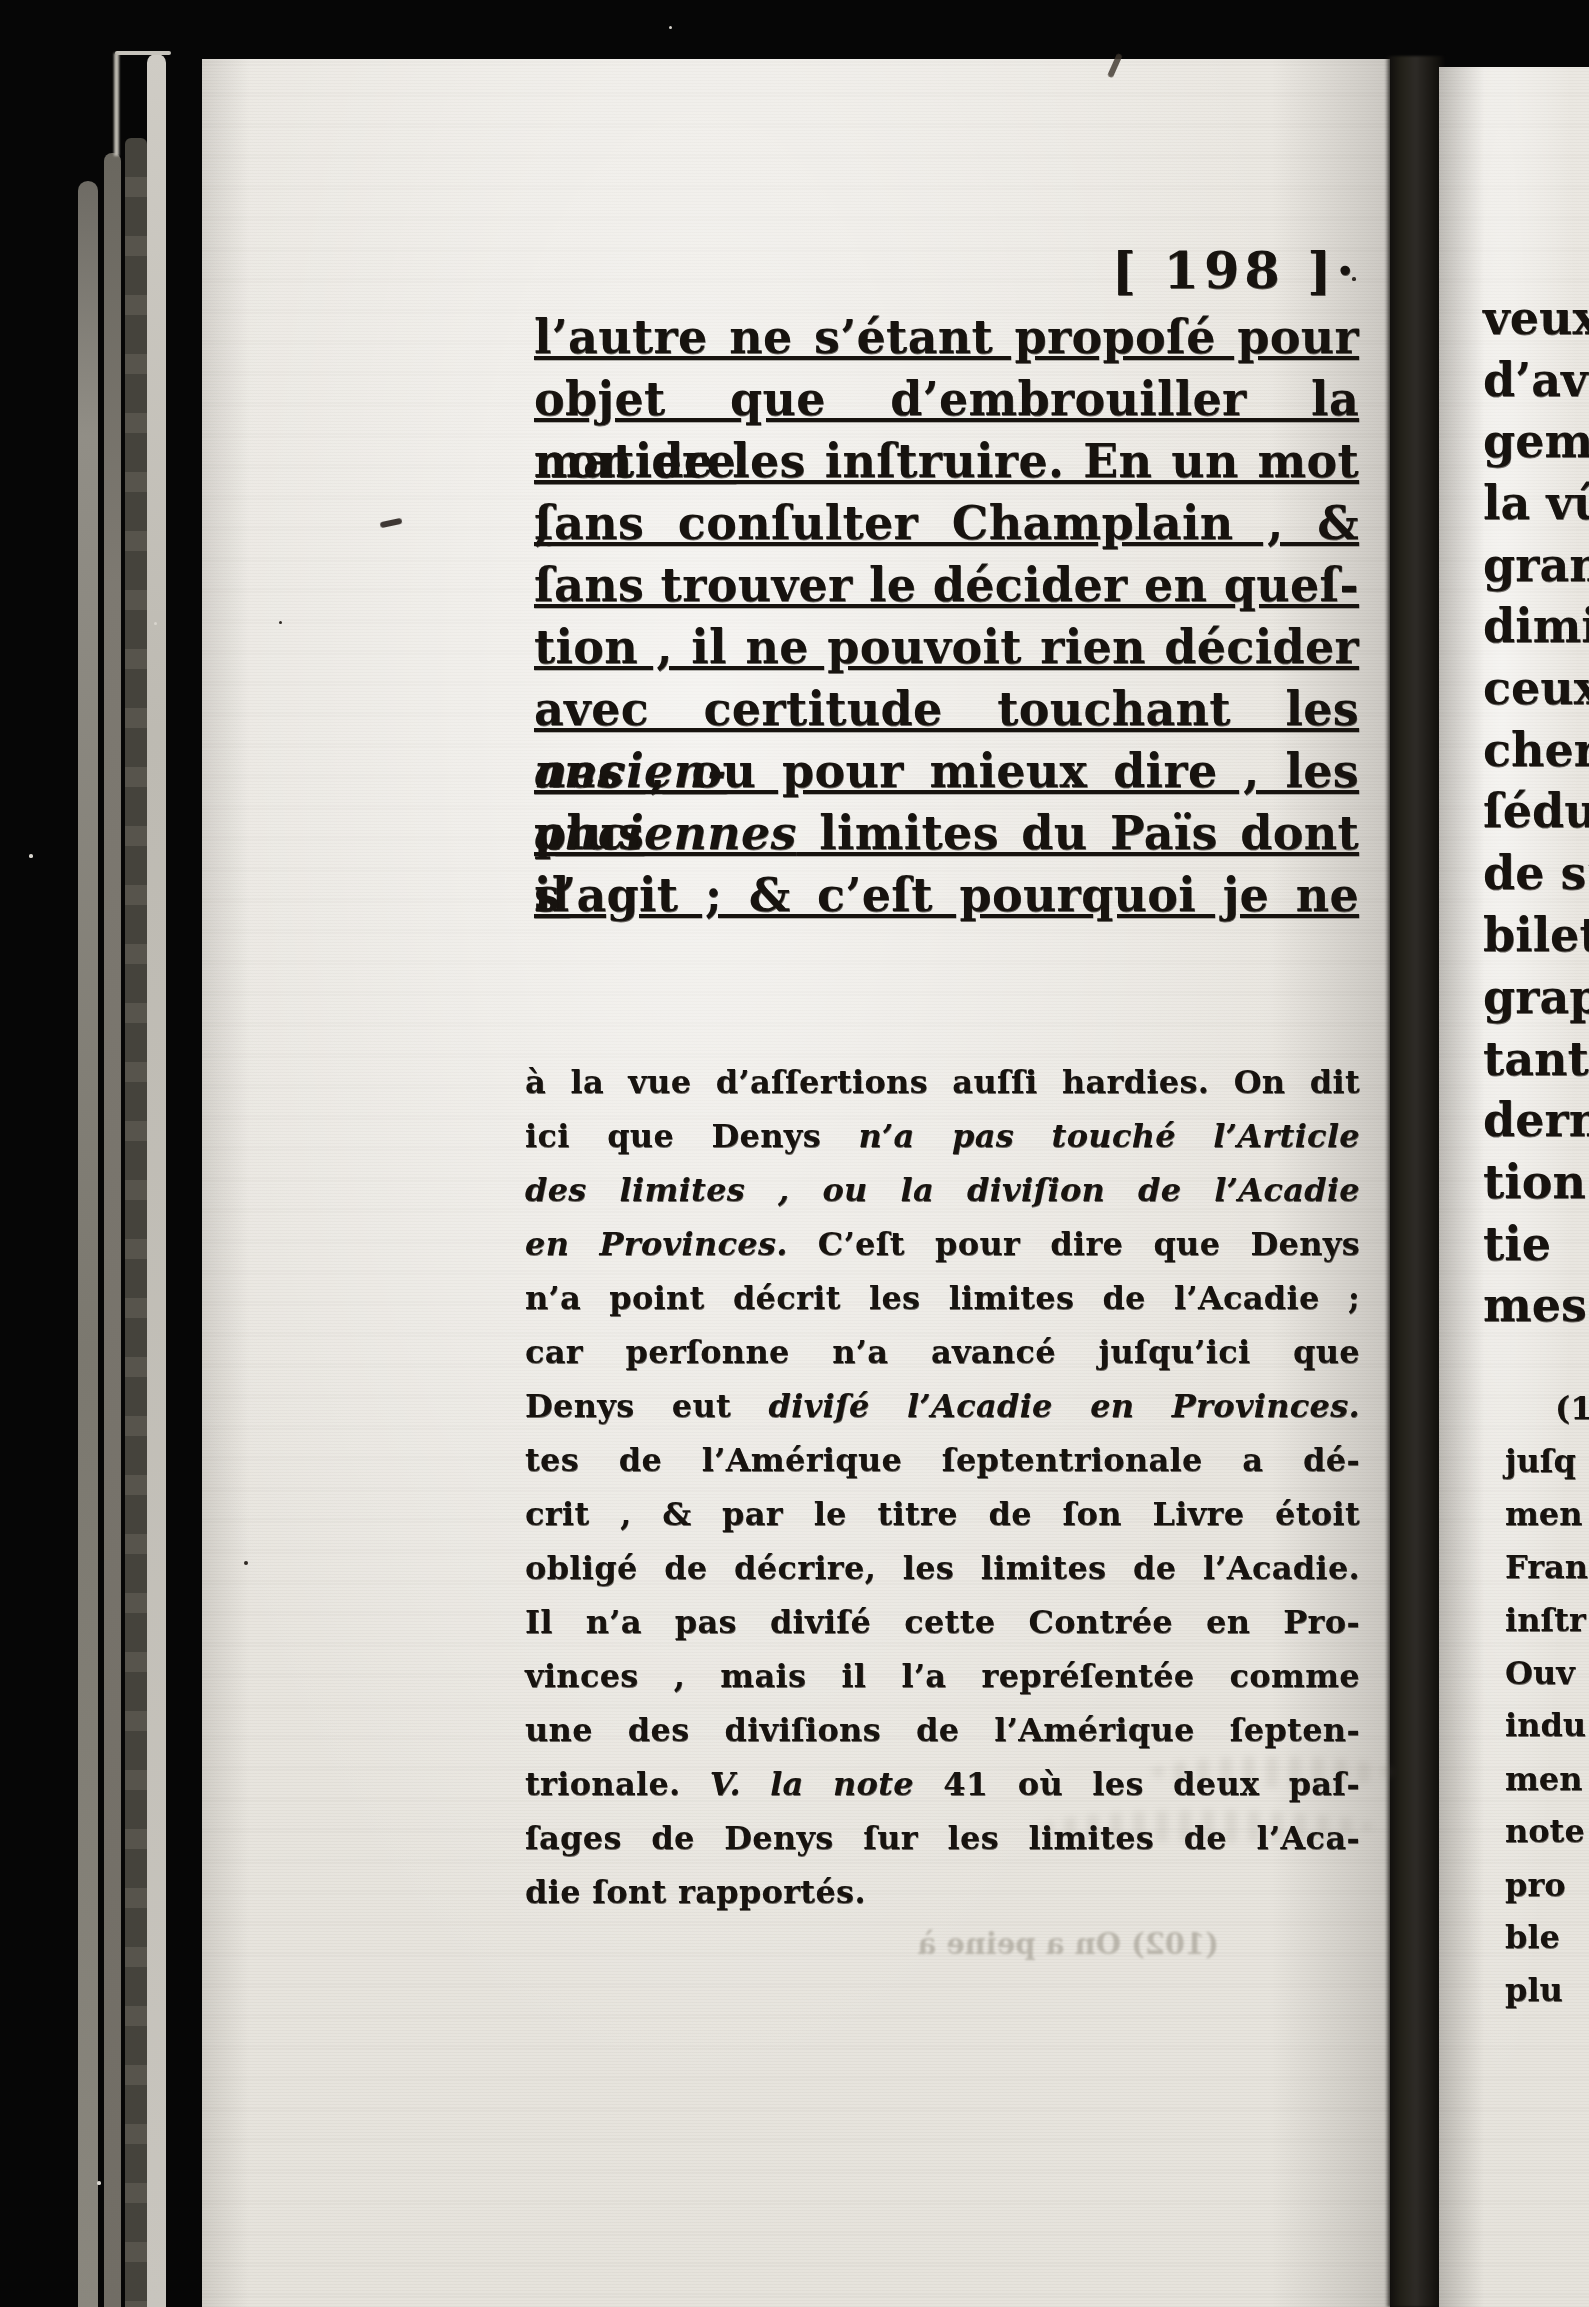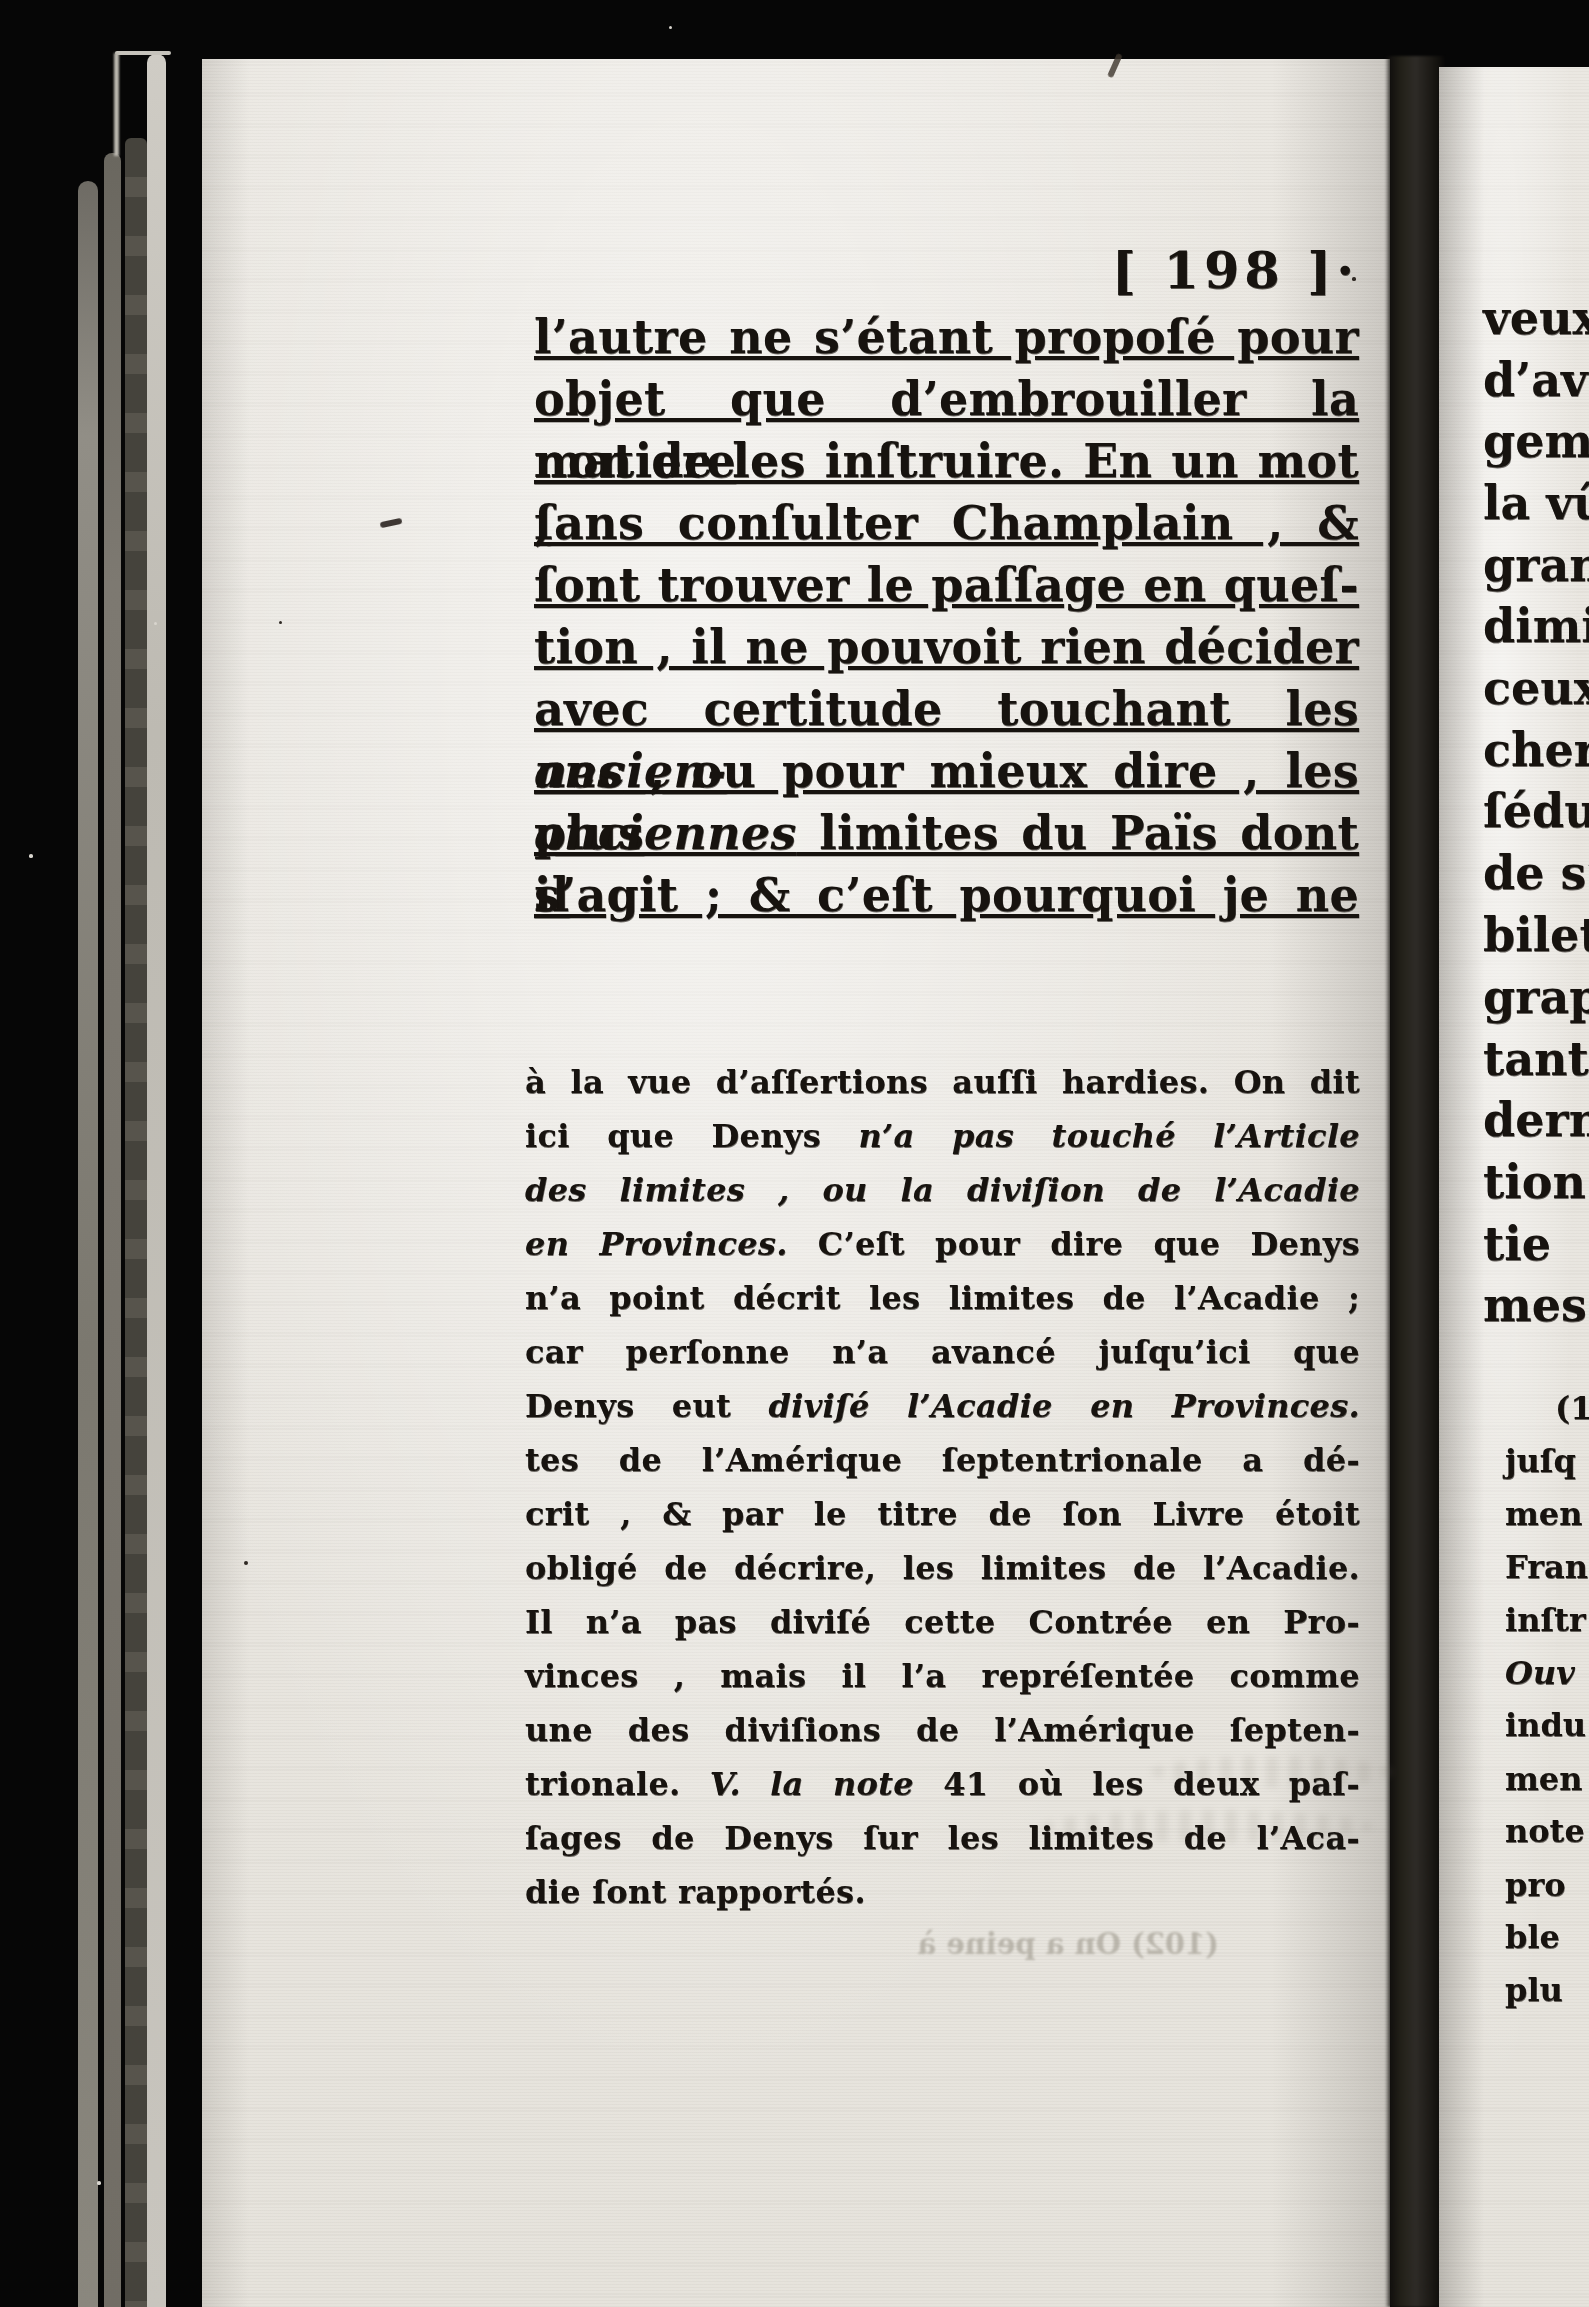--- a/index.html
+++ b/index.html
@@ -129,21 +129,21 @@
   <div class="smudge a"></div>
   <div class="smudge b"></div>
   <div class="bleed">(102) On a peine à</div>
 
   <div class="pgnum">[ 198 ]·</div>
   <div class="mainblock">
       <div class="tline j"><span>l’autre ne s’étant propoſé pour</span></div>
       <div class="tline j"><span>objet que d’embrouiller la matiere</span></div>
       <div class="tline j"><span>non de les inſtruire. En un mot ,</span></div>
       <div class="tline j"><span>ſans conſulter Champlain , &amp;</span></div>
-      <div class="tline j"><span>ſont trouver le paſſage en queſ-</span></div>
+      <div class="tline j"><span>ſans trouver le décider en queſ-</span></div>
       <div class="tline j"><span>tion , il ne pouvoit rien décider</span></div>
       <div class="tline j"><span>avec certitude touchant les </span><span class="it">ancien-</span></div>
       <div class="tline j"><span class="it">nes</span><span> , ou pour mieux dire , les plus</span></div>
       <div class="tline j"><span class="it">anciennes</span><span> limites du Païs dont il</span></div>
       <div class="tline j"><span>s’agit ; &amp; c’eſt pourquoi je ne</span></div>
     </div>
   <div class="footblock">
       <div class="tline j"><span>à la vue d’aſſertions auſſi hardies. On dit</span></div>
       <div class="tline j"><span>ici que Denys </span><span class="it">n’a pas touché l’Article</span></div>
       <div class="tline j"><span class="it">des limites , ou la diviſion de l’Acadie</span></div>
@@ -178,21 +178,21 @@
       <div class="rfrag big" style="top: 1029px; left: 44px;">tant</div>
       <div class="rfrag big" style="top: 1090px; left: 44px;">dern</div>
       <div class="rfrag big" style="top: 1152px; left: 44px;">tion</div>
       <div class="rfrag big" style="top: 1214px; left: 44px;">tie</div>
       <div class="rfrag big" style="top: 1275px; left: 44px;">mes</div>
       <div class="rfrag small" style="top: 1381px; left: 116px;">(1</div>
       <div class="rfrag small" style="top: 1434px; left: 66px;">juſq</div>
       <div class="rfrag small" style="top: 1487px; left: 66px;">men</div>
       <div class="rfrag small" style="top: 1540px; left: 66px;">Fran</div>
       <div class="rfrag small" style="top: 1593px; left: 66px;">inſtr</div>
-      <div class="rfrag small" style="top: 1646px; left: 66px; font-style: italic;">Ouv</div>
+      <div class="rfrag small" style="top: 1646px; left: 66px;">Ouv</div>
       <div class="rfrag small" style="top: 1698px; left: 66px;">indu</div>
       <div class="rfrag small" style="top: 1752px; left: 66px;">men</div>
       <div class="rfrag small" style="top: 1804px; left: 66px;">note</div>
       <div class="rfrag small" style="top: 1858px; left: 66px;">pro</div>
       <div class="rfrag small" style="top: 1910px; left: 66px;">ble</div>
       <div class="rfrag small" style="top: 1963px; left: 66px;">plu</div>
     </div>
 
   <div class="margin-dash"></div>
   <div class="corner-stroke"></div>

